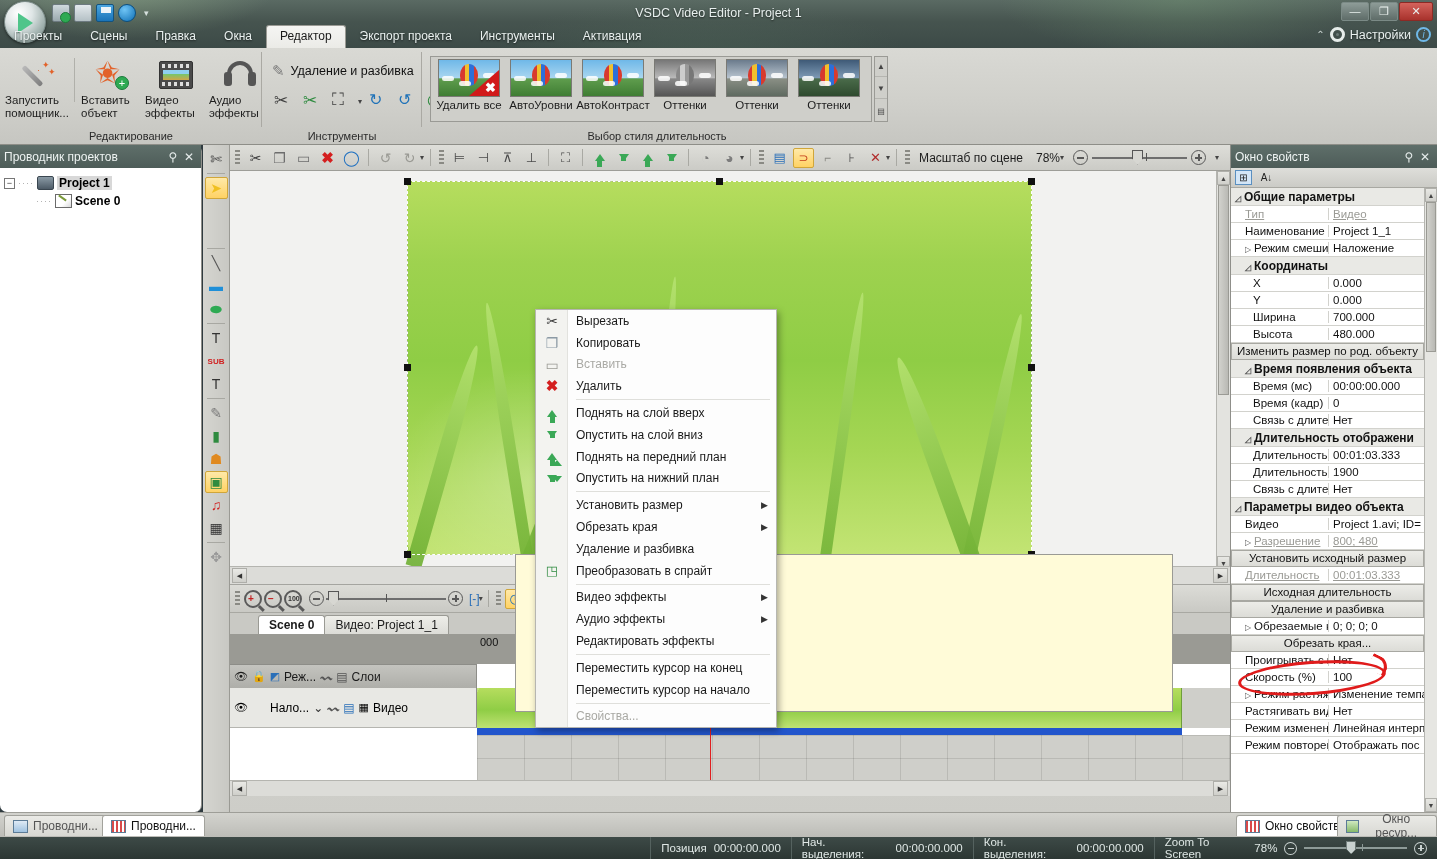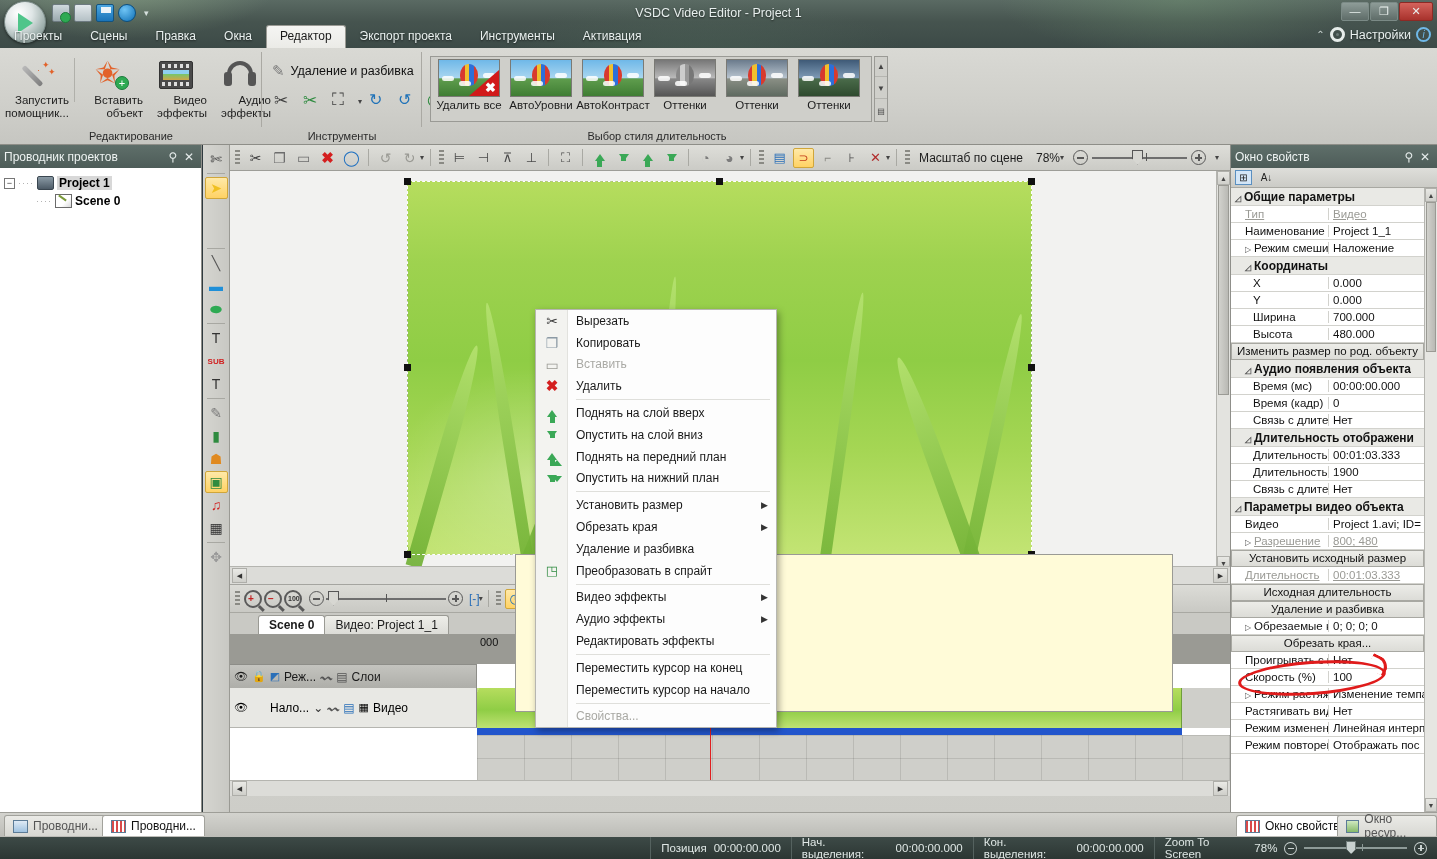--- a/index.html
+++ b/index.html
@@ -90,21 +90,21 @@
     background: linear-gradient(180deg,#d9d9d4 0%, #cfcfca 60%, #c6c6c1 100%);
     border-bottom: 1px solid #8e8e88;
   }
   .rgroup { position: absolute; top: 0; height: 97px; }
   .rgroup .gsep { position: absolute; right: 0; top: 4px; bottom: 18px; width: 1px; background: #aaa9a3; }
   .gtitle {
     position: absolute; bottom: 3px; left: 0; right: 0; text-align: center;
     font-size: 11px; color: #2a2a2a;
   }
   .rbtn { display: inline-flex; flex-direction: column; align-items: center; width: 62px; cursor: default; }
-  .rbtn .lbl { font-size: 11.5px; color:#1d1d1d; text-align:right; line-height: 13px; }
+  .rbtn .lbl { font-size: 11.5px; color:#1d1d1d; text-align:left; line-height: 13px; }
   .rbtn .ico { height: 38px; display:flex; align-items:center; justify-content:center; }
 
   
   .ico-wand { width: 32px; height: 32px; position: relative; }
   .ico-wand .stick { position:absolute; left:4px; top:6px; width:26px; height:5px;
     background: linear-gradient(90deg,#b9b9b9,#7e7e7e); transform: rotate(45deg); transform-origin: left top; border-radius:2px;}
   .spark { position:absolute; color:#e2622a; font-size:9px; }
   
   .ico-star { width:34px; height:30px; position:relative; }
   .starshape { position:absolute; left:0; top:0; width:30px; height:28px; color:#e2622a; font-size:30px; line-height:26px; }
@@ -145,21 +145,21 @@
   .gthumb.dark { background: linear-gradient(180deg,#3f5a77 0%, #7e9ab5 50%, #4a6b4a 52%, #2e4a2e 100%); }
   .gthumb.xred:after{content:"";position:absolute;right:0;bottom:0;width:0;height:0;
     border-left:30px solid transparent;border-bottom:26px solid #d11a1a;}
   .gthumb .xmark{position:absolute;right:3px;bottom:1px;color:#fff;font-size:13px;font-weight:bold;z-index:3;}
   .gscroll { width:14px; height:66px; border:1px solid #9a9a95; background:#cfcfca; display:flex; flex-direction:column; justify-content:space-between; }
   .gsb { height:20px; display:flex;align-items:center;justify-content:center;font-size:8px;color:#444; border-bottom:1px solid #b5b5b0;}
 
   
   .leftpanel {
     position:absolute; left:0; top:145px; width:202px; bottom:47px;
-    background:#fff; border-right:1px solid #8f8f8a;
+    background:#fff; border-right:1px solid #8f8f8a;border-radius:7px;
   }
   .panel-hdr {
     height:23px; background: linear-gradient(180deg,#5f6f6a,#4d5c58);
     color:#eef3f2; display:flex; align-items:center; padding:0 4px; font-size:12px;
   }
   .panel-hdr .t { flex:1; }
   .panel-hdr .ic { width:16px; text-align:center; font-size:12px; color:#e6eceb; cursor:default; }
   .tree { padding:6px 4px; font-size:12px; color:#111; }
   .trow { display:flex; align-items:center; gap:3px; height:18px; }
   .texp { width:11px;height:11px;border:1px solid #767676;background:#fff;font-size:9px;line-height:9px;text-align:center;color:#333;}
@@ -332,21 +332,21 @@
   .tooltipbox {
     position:absolute; left:515px; top:554px; width:658px; height:158px;
     background:#fffbd8; border:1px solid #9a9a94; z-index:30;
   }
 
   
   .taskbar { position:absolute; left:0; right:0; bottom:22px; height:25px;
     background: linear-gradient(180deg,#d3d3ce,#bcbcb7); border-top:1px solid #9e9e98; }
   .tbtab { position:absolute; top:2px; height:21px; display:flex; align-items:center; gap:5px; padding:0 8px;
     border:1px solid #a2a29c; border-bottom:none; border-radius:3px 3px 0 0; font-size:12px;
-    background: linear-gradient(180deg,#eaeae6,#d8d8d3); color:#555; }
+    background: linear-gradient(180deg,#eaeae6,#d8d8d3); color:#555;text-align:center; }
   .tbtab.act { background:#fff; color:#111; }
   .ticonsm { width:15px;height:13px;border:1px solid #5c7b96; }
   .ticonsm.blue { background: linear-gradient(180deg,#dfeaf5,#9fc2e0); }
   .ticonsm.grid { background:
       repeating-linear-gradient(90deg,#d94a4a 0 2px, #fff 2px 4px),
       repeating-linear-gradient(180deg,#4a74d9 0 2px, #fff 2px 4px); }
   .ticonsm.green { background: linear-gradient(180deg,#cfe8c0,#86b96a); }
 
   
   .statusbar { position:absolute; left:0; right:0; bottom:0; height:22px;
@@ -801,21 +801,21 @@
         <div class="prow indent2">
           <div class="pk"><span>Ширина</span></div>
           <div class="pv">700.000</div>
         </div>
         <div class="prow indent2">
           <div class="pk"><span>Высота</span></div>
           <div class="pv">480.000</div>
         </div>
         <div class="pbtn">Изменить размер по род. объекту</div>
         <div class="prow grp indent1">
-          <div class="pk"><span class="expander">◿</span><span>Аудио появления объекта</span></div>
+          <div class="pk"><span class="expander">◿</span><span>Время появления объекта</span></div>
         </div>
         <div class="prow indent2">
           <div class="pk"><span>Время (мс)</span></div>
           <div class="pv">00:00:00.000</div>
         </div>
         <div class="prow indent2">
           <div class="pk"><span>Время (кадр)</span></div>
           <div class="pv">0</div>
         </div>
         <div class="prow indent2">

